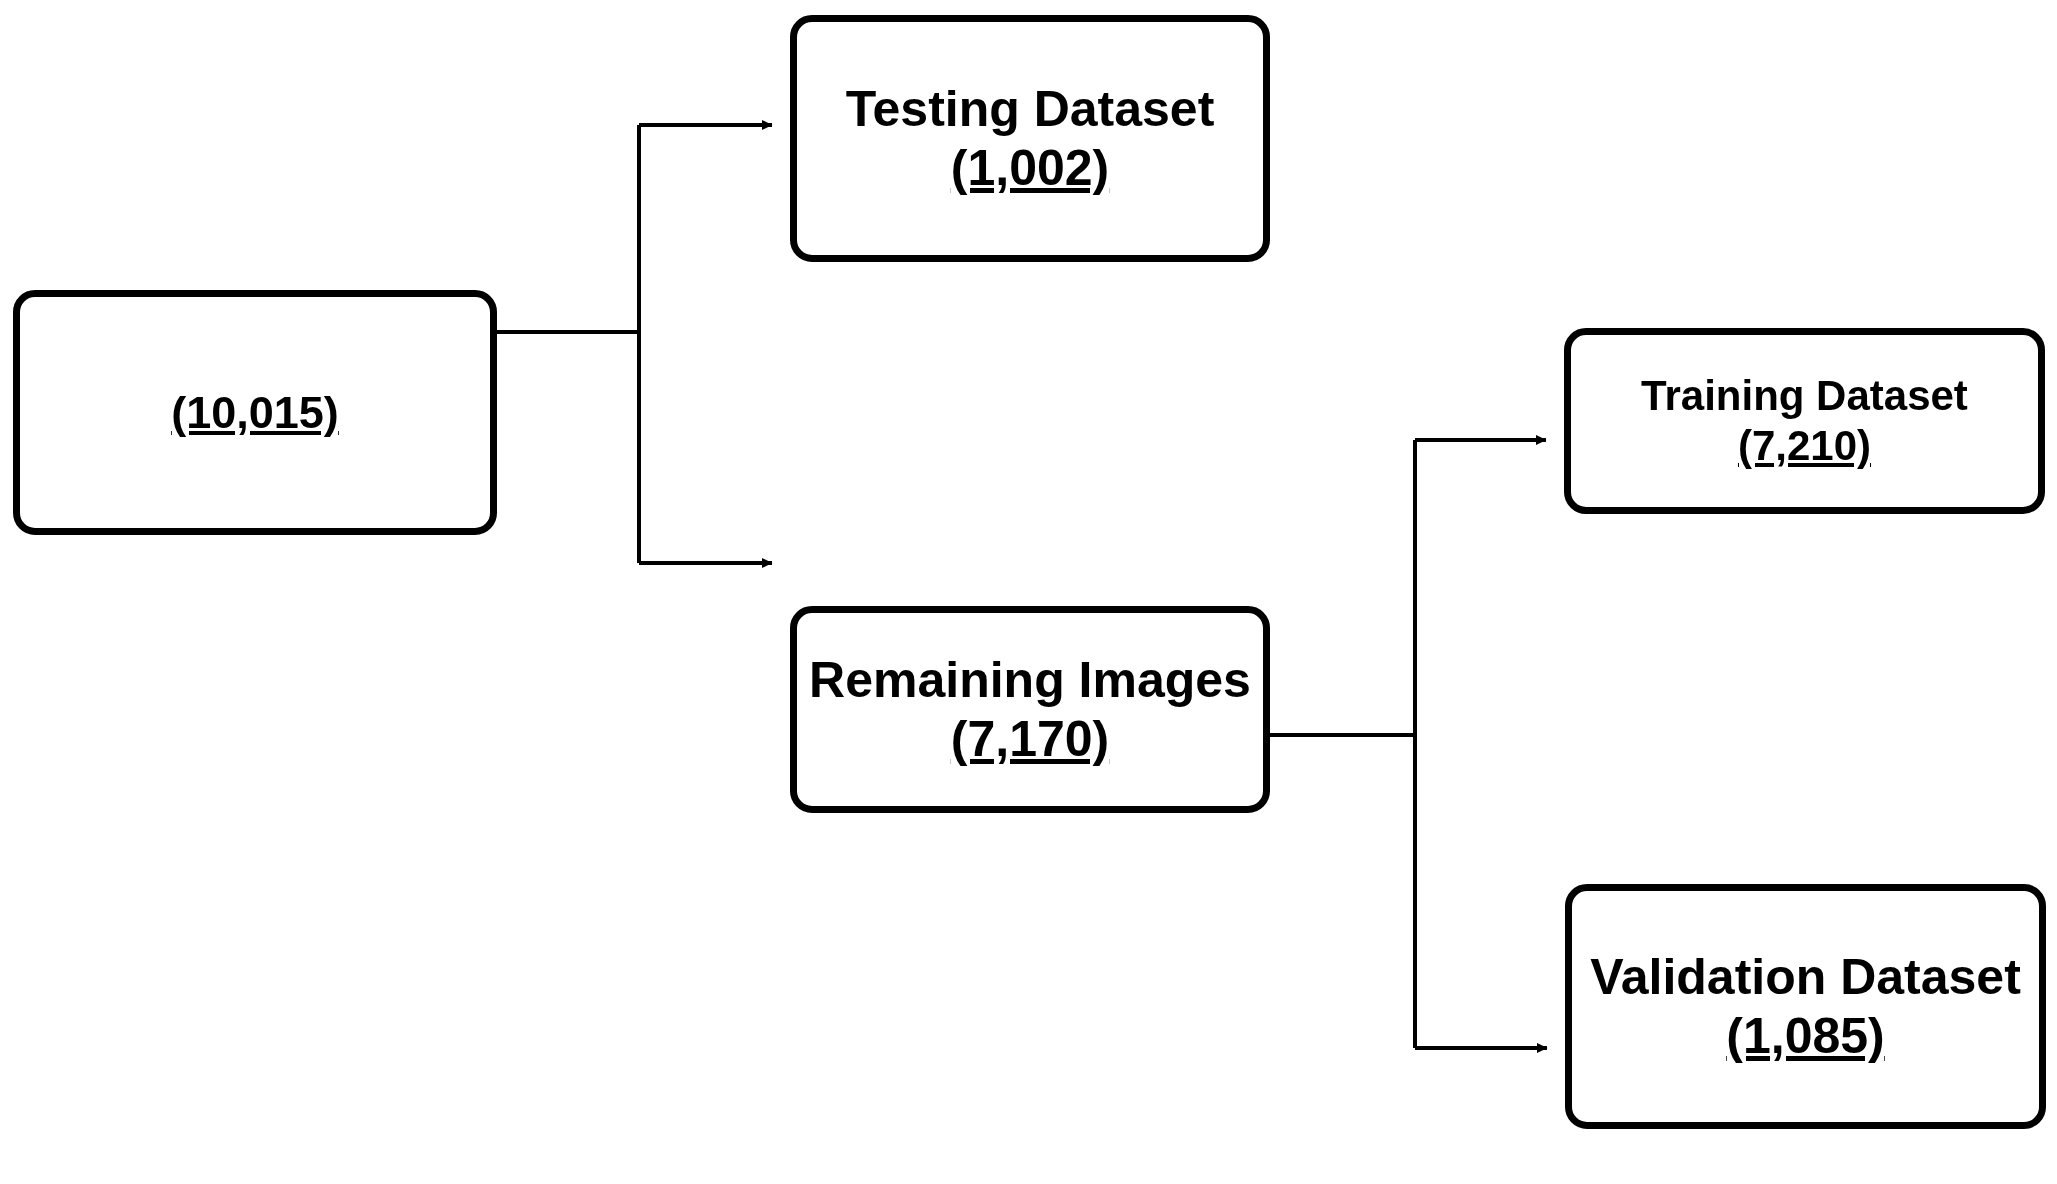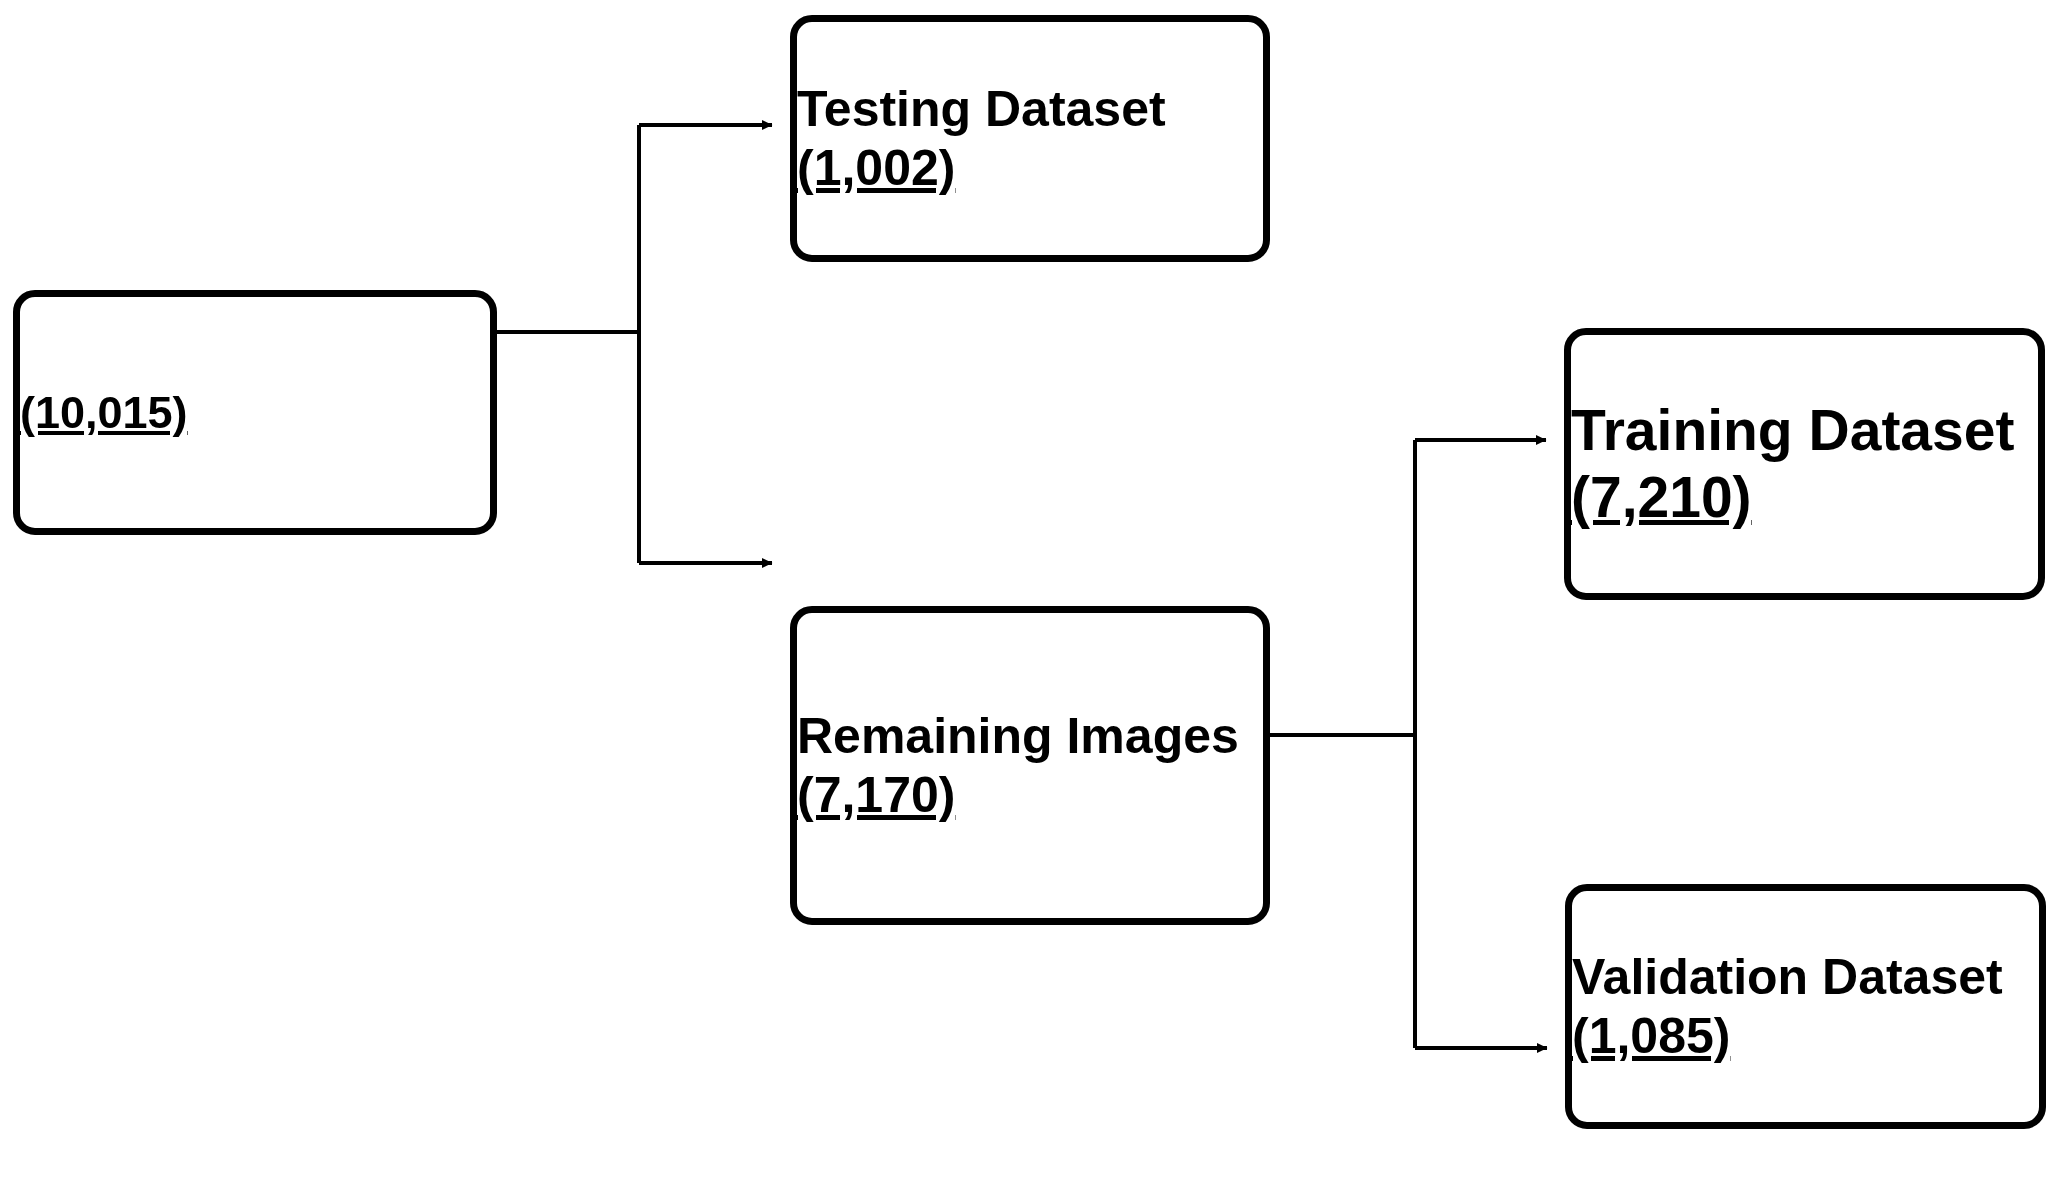--- a/index.html
+++ b/index.html
@@ -16,36 +16,36 @@
     font-family: "Liberation Sans", sans-serif;
   }
   .node {
     position: absolute;
     box-sizing: border-box;
     background: #ffffff;
     border: 7px solid #000000;
     border-radius: 22px;
     display: flex;
     flex-direction: column;
-    align-items: flex-start;
+    align-items: center;
     justify-content: center;
     text-align: center;
     color: #000000;
     font-weight: bold;
     line-height: 1.18;
     z-index: 2;
   }
   .node .label-line { display: block; white-space: nowrap; }
   .node .count-line { display: block; white-space: nowrap; text-decoration: underline; }
 
   
   #node-raw        { left: 13px;   top: 290px; width: 484px; height: 245px; font-size: 45px; }
   #node-testing    { left: 790px;  top: 15px;  width: 480px; height: 247px; font-size: 50px; }
-  #node-remaining  { left: 790px;  top: 606px; width: 480px; height: 319px; font-size: 50px; }
-  #node-training   { left: 1564px; top: 328px; width: 481px; height: 272px; font-size: 57px; }
+  #node-remaining  { left: 790px;  top: 606px; width: 480px; height: 207px; font-size: 50px; }
+  #node-training   { left: 1564px; top: 328px; width: 481px; height: 186px; font-size: 42px; }
   #node-validation { left: 1565px; top: 884px; width: 481px; height: 245px; font-size: 50px; }
 
   #edges {
     position: absolute;
     left: 0;
     top: 0;
     width: 2057px;
     height: 1184px;
     z-index: 1;
   }

